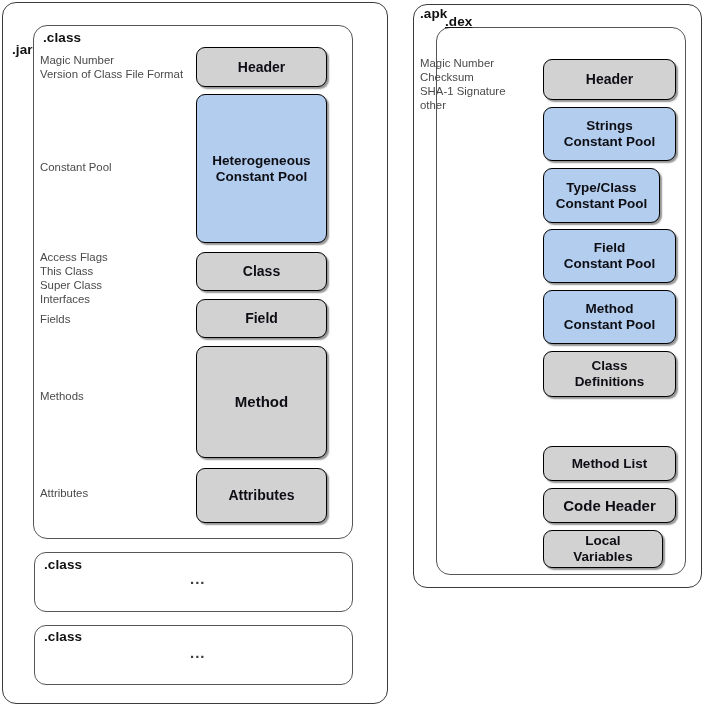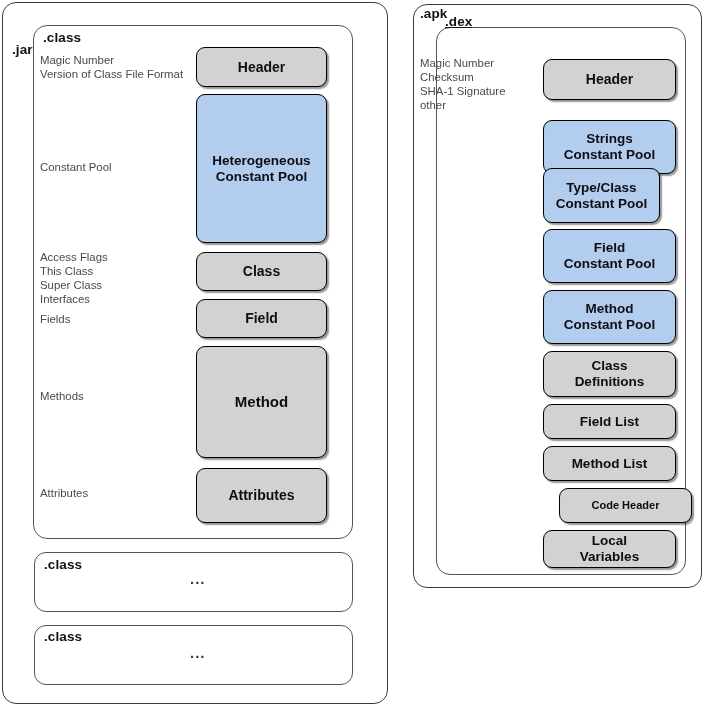--- a/index.html
+++ b/index.html
@@ -140,21 +140,21 @@
 
   <div class="annot" style="left:420px; top:57px; width:116px;">Magic Number
 Checksum
 SHA-1 Signature
 other</div>
 
   <div class="comp gray" style="left:543px; top:59px; width:133px; height:41px; font-size:14px;">
     <span class="comp-text">Header</span>
   </div>
 
-  <div class="comp blue" style="left:543px; top:120px; width:133px; height:54px; font-size:13.5px; white-space:pre-line;">
+  <div class="comp blue" style="left:543px; top:107px; width:133px; height:54px; font-size:13.5px; white-space:pre-line;">
     <span class="comp-text">Strings
 Constant Pool</span>
   </div>
 
   <div class="comp blue" style="left:543px; top:168px; width:117px; height:55px; font-size:13.5px; white-space:pre-line;">
     <span class="comp-text">Type/Class
 Constant Pool</span>
   </div>
 
   <div class="comp blue" style="left:543px; top:229px; width:133px; height:54px; font-size:13.5px; white-space:pre-line;">
@@ -165,30 +165,27 @@
   <div class="comp blue" style="left:543px; top:290px; width:133px; height:54px; font-size:13.5px; white-space:pre-line;">
     <span class="comp-text">Method
 Constant Pool</span>
   </div>
 
   <div class="comp gray" style="left:543px; top:351px; width:133px; height:46px; font-size:13.5px; white-space:pre-line;">
     <span class="comp-text">Class
 Definitions</span>
   </div>
 
-  <div class="comp gray" style="left:543px; top:404px; width:133px; height:35px; font-size:13.5px;">
-    <span class="comp-text">Field List</span>
-  </div>
 
   <div class="comp gray" style="left:543px; top:446px; width:133px; height:35px; font-size:13.5px;">
     <span class="comp-text">Method List</span>
   </div>
 
-  <div class="comp gray" style="left:543px; top:488px; width:133px; height:35px; font-size:11px;margin-left:16px;">
+  <div class="comp gray" style="left:543px; top:488px; width:133px; height:35px; font-size:15px;">
     <span class="comp-text">Code Header</span>
   </div>
 
-  <div class="comp gray" style="left:543px; top:530px; width:133px; height:38px; font-size:13.5px; white-space:pre-line;">
+  <div class="comp gray" style="left:543px; top:530px; width:120px; height:38px; font-size:13.5px; white-space:pre-line;">
     <span class="comp-text">Local
 Variables</span>
   </div>
 
 </div>
 
 </body></html>

